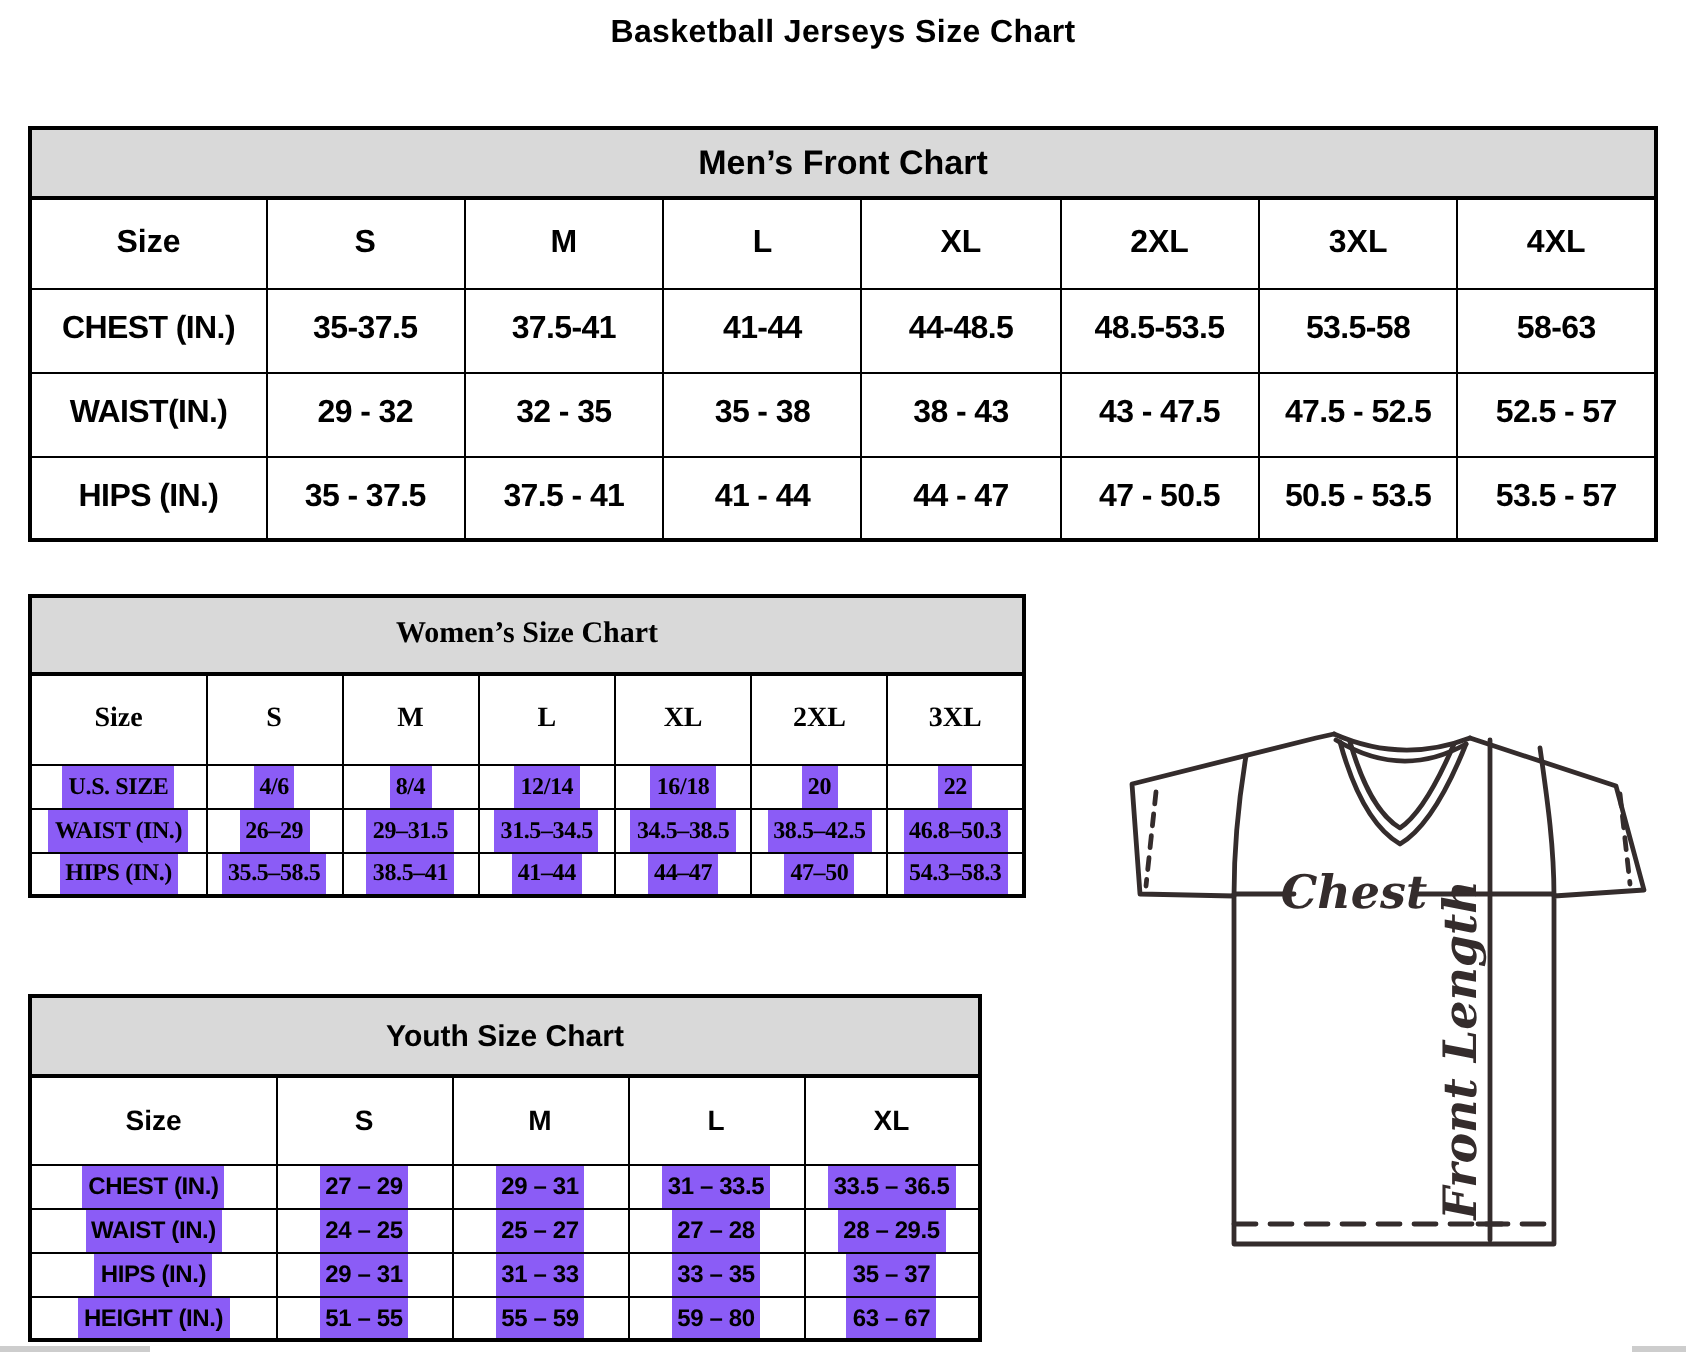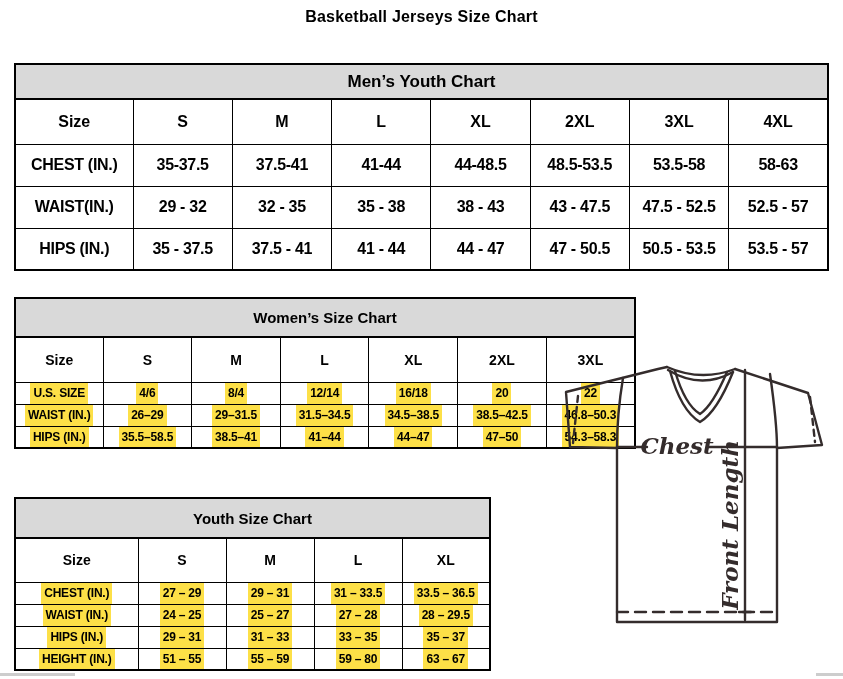--- a/index.html
+++ b/index.html
@@ -22,31 +22,31 @@
   }
   .size-table td.band {
     background:#d9d9d9; border-bottom:2px solid #000;
   }
   
   .mens   { left:14px; top:63px;  width:815px; }
   .mens .band          { height:35px; font-size:17px; }
   .mens .head-row td   { height:45px; font-size:16px; }
   .mens .data-row td   { height:42px; font-size:16px; letter-spacing:-0.3px; }
   
-  .womens { left:14px; top:297px; width:622px; }
+  .womens { left:14px; top:297px; width:499px;font-family:Liberation Serif, serif; }
   .womens .band        { height:39px; font-size:15px; }
   .womens .head-row td { height:45px; font-size:14px; }
   .womens .data-row td { height:22px; font-size:12px; letter-spacing:-0.2px; }
   
   .youth  { left:14px; top:497px; width:477px; }
   .youth .band         { height:40px; font-size:15px; }
   .youth .head-row td  { height:44px; font-size:14px; }
   .youth .data-row td  { height:22px; font-size:12px; letter-spacing:-0.2px; }
 
-  .hl { background:#fde047; padding:12px 3px;text-align:right; }
+  .hl { background:#8b5cf6; padding:12px 3px;text-align:right; }
 
   .jersey { position:absolute; left:557px; top:362px; width:286px; height:268px; }
 
   .scroll-piece {
     position:absolute; height:3px; background:#cdcdcd; top:673px;
   }
   .scroll-left  { left:0;      width:75px; }
   .scroll-right { left:816px;  width:27px; }
 </style>
 </head>
@@ -62,21 +62,21 @@
         <col>
         <col>
         <col>
         <col>
         <col>
         <col>
         <col>
       </colgroup>
       <tbody>
         <tr class="band-row">
-          <td colspan="8" class="band">Men’s Youth Chart</td>
+          <td colspan="8" class="band">Men’s Front Chart</td>
         </tr>
         <tr class="head-row">
           <td>Size</td>
           <td>S</td>
           <td>M</td>
           <td>L</td>
           <td>XL</td>
           <td>2XL</td>
           <td>3XL</td>
           <td>4XL</td>

